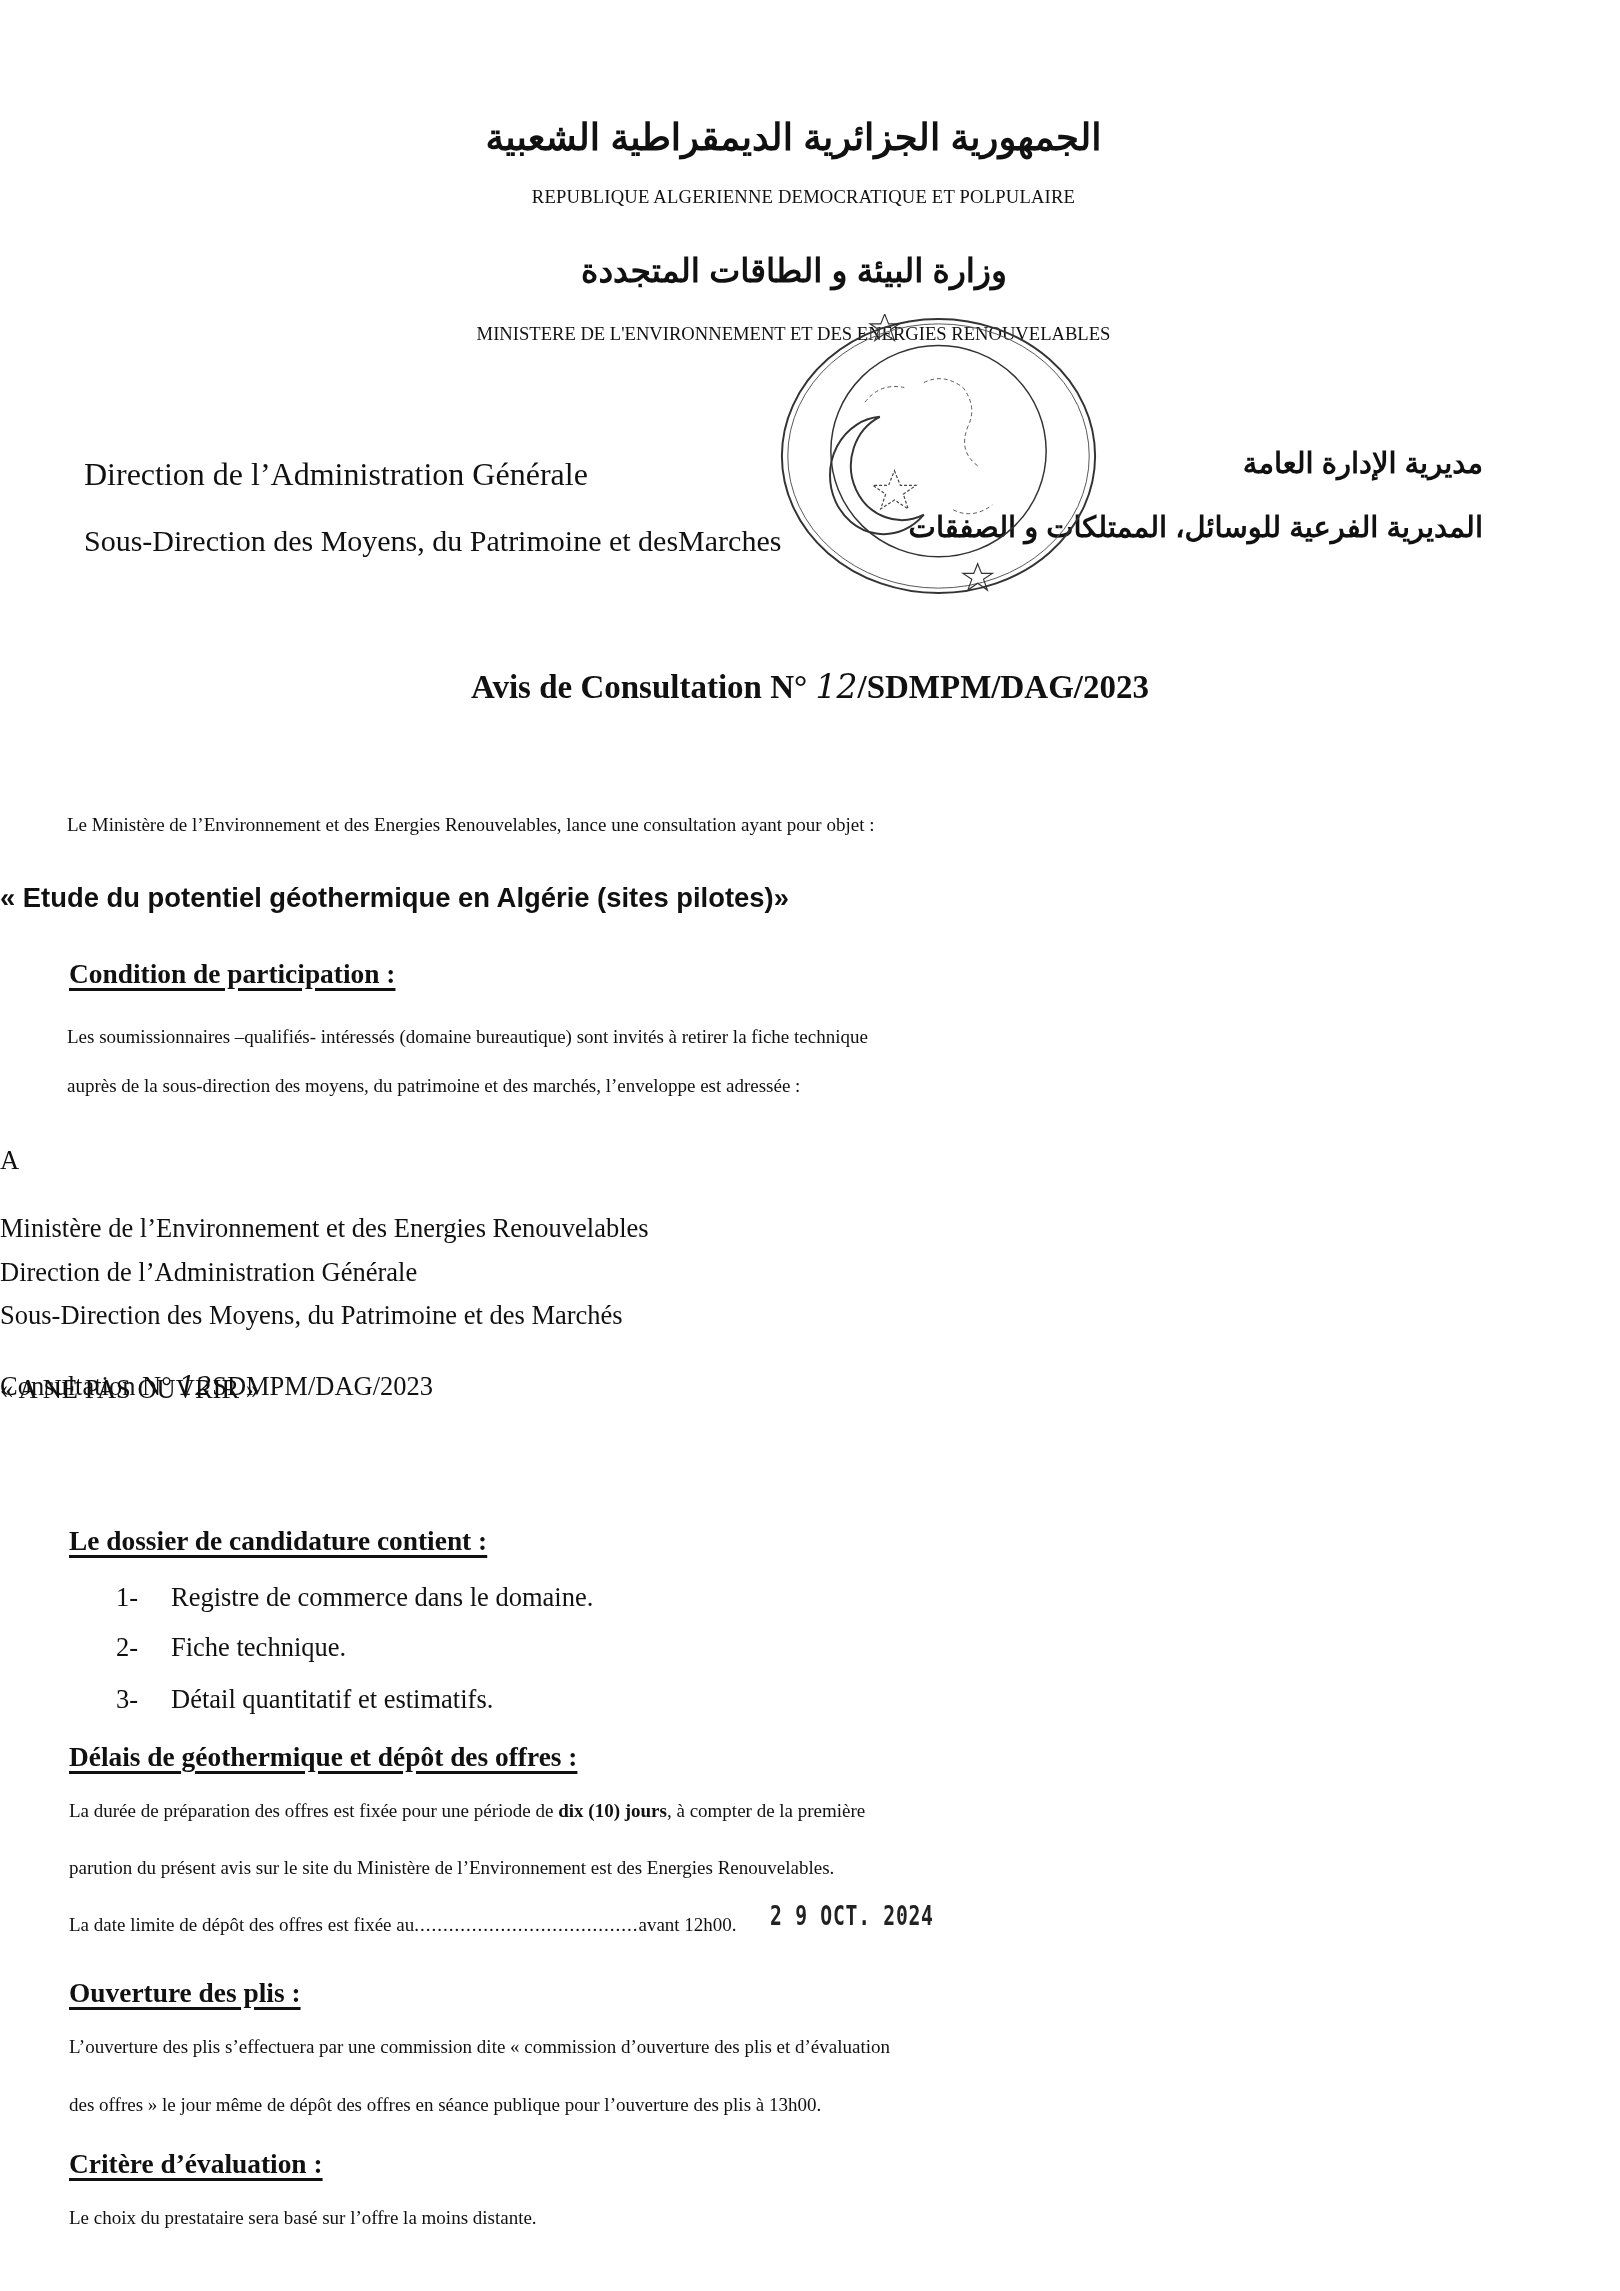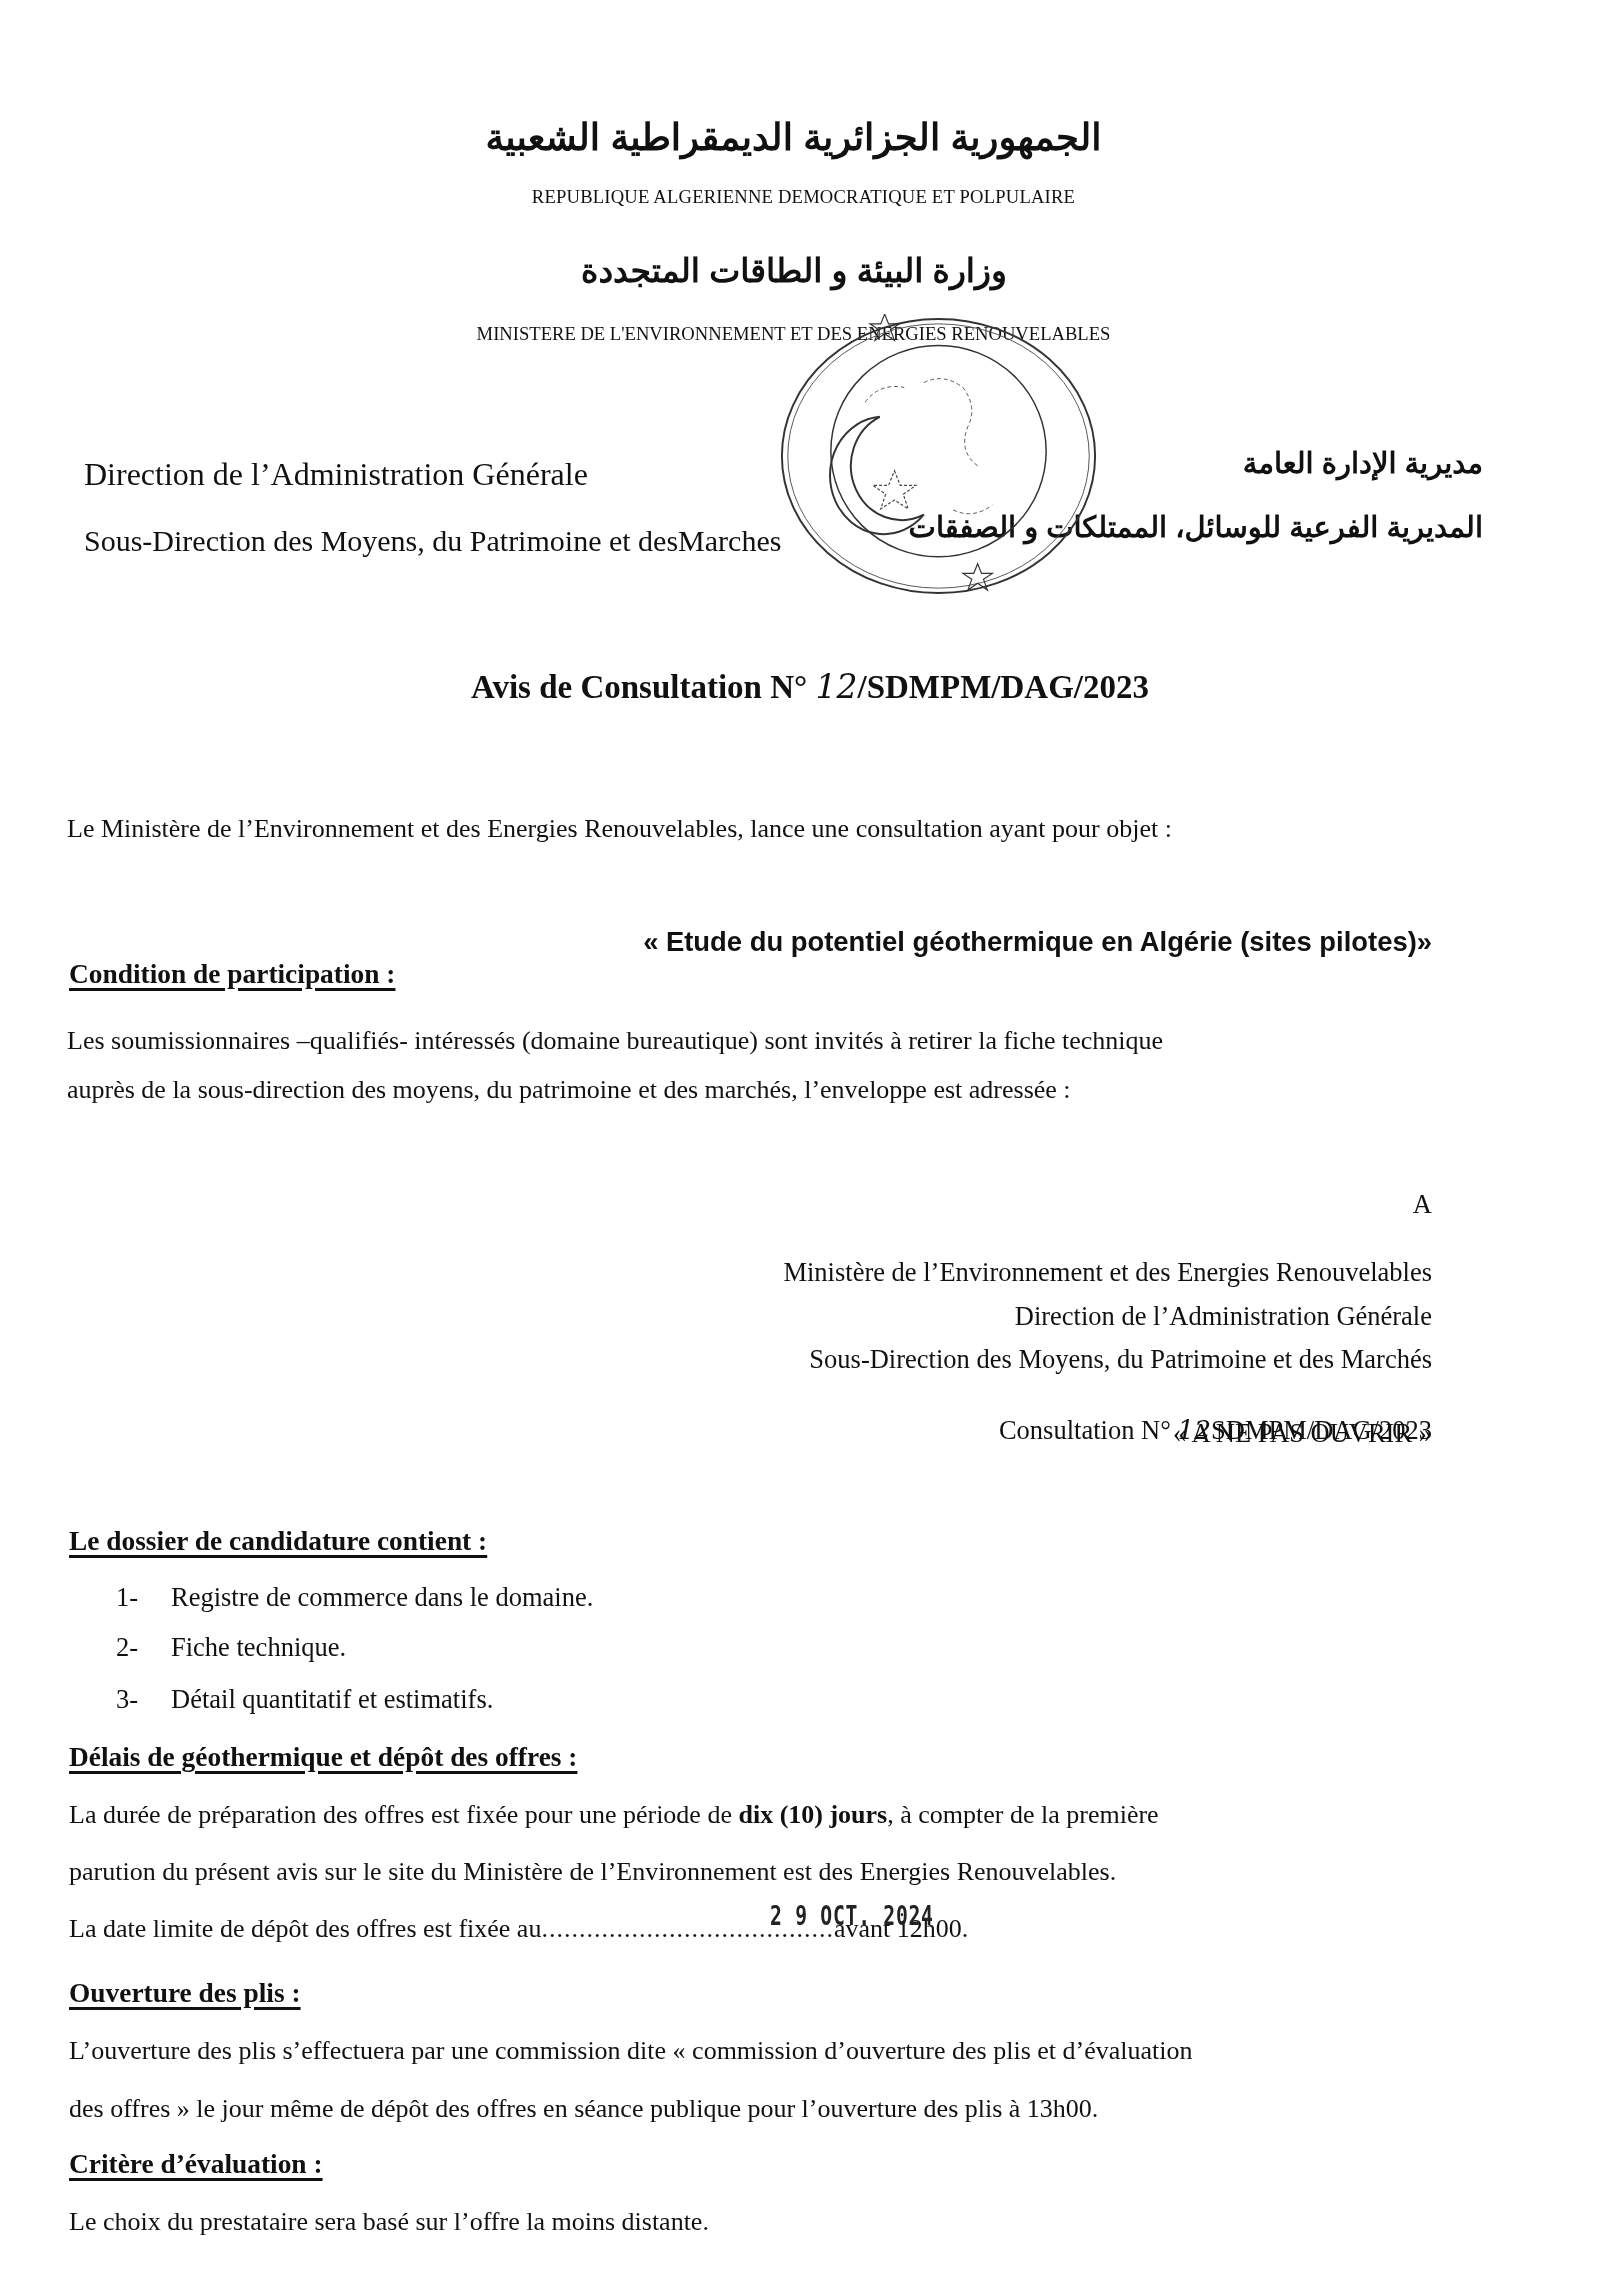--- a/index.html
+++ b/index.html
@@ -1,31 +1,31 @@
 <!DOCTYPE html>
 <html><head>
 <meta charset="utf-8">
 <style>
   html, body { margin: 0; padding: 0; background: #ffffff; }
   body { width: 1620px; height: 2292px; position: relative; overflow: hidden;
          font-family: "Liberation Serif", "DejaVu Serif", serif; color: #111; }
   .abs { position: absolute; white-space: nowrap; }
-  .center { left: 0; width: 1432px; text-align: right; margin-top: 44px; }
+  .center { left: 0; width: 1432px; text-align: left; }
   .ar { font-family: Liberation Sans, sans-serif; font-weight: bold; direction: rtl; }
   .hdr-ar-1 { top: 116px; font-size: 37px; left: 470px; width: 647px; text-align: center; }
   .hdr-fr-1 { top: 186px; font-size: 18.6px; left: 470px; width: 667px; text-align: center; letter-spacing: 0.2px; }
   .hdr-ar-2 { top: 251px; font-size: 33px; left: 549px; width: 490px; text-align: center; }
   .hdr-fr-2 { top: 323px; font-size: 18.6px; left: 372px; width: 843px; text-align: center; }
   .dag-fr { top: 456px; left: 84px; font-size: 32px; }
   .sd-fr  { top: 518px; left: 84px; font-size: 30px; margin-top: 6px; }
   .dag-ar { top: 446px; right: 137px; font-size: 29px; }
   .sd-ar  { top: 510px; right: 137px; font-size: 29px; }
   .title { top: 667px; font-size: 33px; font-weight: bold; left: 0; width: 1620px; text-align: center; }
   .sig { font-family: "DejaVu Serif", serif; font-style: italic; font-weight: normal; }
-  .p { font-size: 26px; }
+  .p { font-size: 19px; }
   .intro { top: 814px; left: 67px; }
   .subject { top: 882px; font-family: "Liberation Sans", sans-serif; font-weight: bold; font-size: 27.4px; }
   .h { font-size: 27.4px; font-weight: bold; text-decoration: underline; text-decoration-thickness: 2.9px; text-underline-offset: 4.9px; left: 69px; text-align: right; }
   .h1 { top: 959px; }
   .p1 { top: 1026px; left: 67px; }
   .p2 { top: 1075px; left: 67px; }
   .a  { top: 1145px; font-size: 26.5px; }
   .addr1 { top: 1213px; font-size: 26.5px; }
   .addr2 { top: 1257px; font-size: 26.5px; }
   .addr3 { top: 1300px; font-size: 26.5px; }

